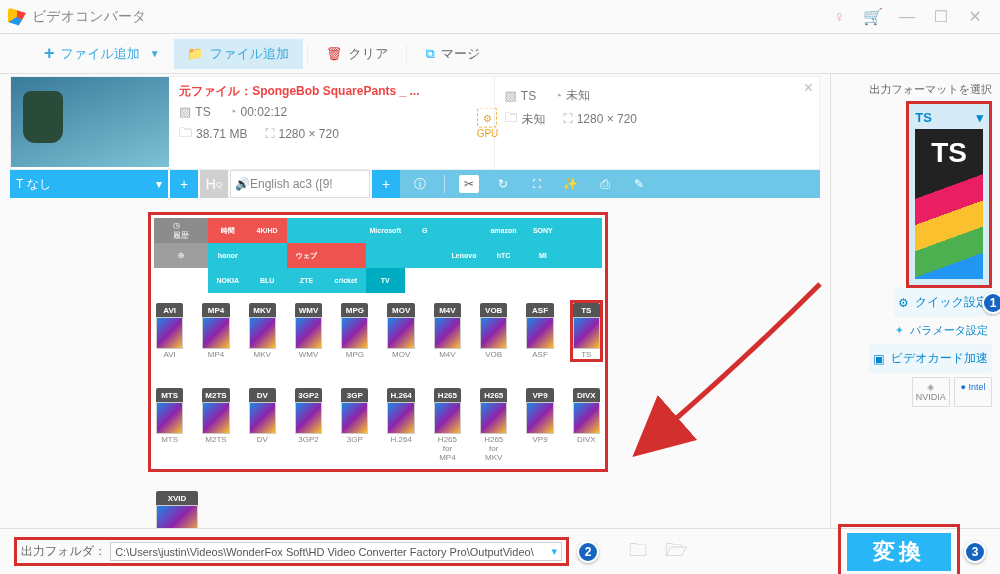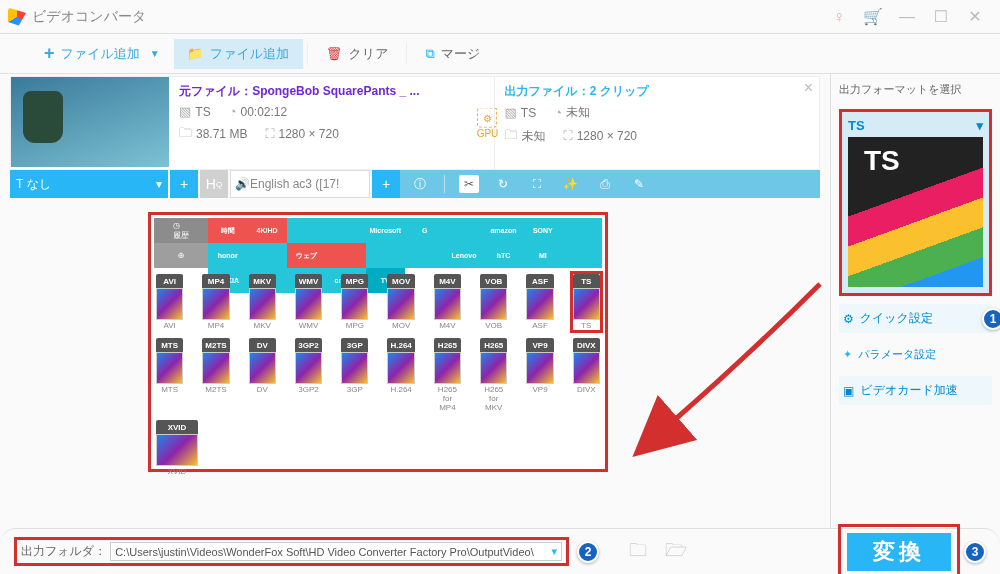--- a/index.html
+++ b/index.html
@@ -42,30 +42,30 @@
   .tool .plus{font-size:18px;font-weight:bold;}
   .tool.folder .ico{color:#3aa9e0;}
   .tool.clear{color:#666;} .tool.clear .ico{color:#d32f2f;}
   .tool.merge{color:#666;} .tool.merge .ico{color:#29b6f6;}
   .tool-sep{width:1px;height:22px;background:#eee;margin:0 4px;}
   .caret{font-size:10px;color:#3aa9e0;margin-left:4px;}
 
   
   .main { display:flex; height: calc(100% - 74px - 46px); }
   .left { flex:1; position:relative; padding:0; }
-  .right { width:170px; border-left:1px solid var(--border); padding:8px; display:flex; flex-direction:column; gap:8px;}
+  .right { width:170px; border-left:1px solid var(--border); padding:8px; display:flex; flex-direction:column; align-items:flex-end;}
 
   
   .filerow { display:flex; background:#fff; border:1px solid #eee; margin:2px 10px 0 10px; height:94px; }
   .thumb { width:158px; height:90px; background: linear-gradient(160deg,#3a7a9a,#7cc2d4); position:relative; }
   .thumb::after{content:"";position:absolute;left:12px;top:14px;width:40px;height:52px;background:#2a4a3a;border-radius:8px 8px 12px 12px;}
   .filemeta { flex:1; display:flex; position:relative; }
   .col { flex:1; padding:6px 10px; font-size:12px; color:#666; }
   .col .line{display:flex;gap:18px;margin:4px 0;align-items:center;}
-  .col .hdr{font-weight:bold;color:#6d28d9;margin-bottom:2px;white-space:nowrap;overflow:hidden;text-overflow:ellipsis;}
+  .col .hdr{font-weight:bold;color:#ef4444;margin-bottom:2px;white-space:nowrap;overflow:hidden;text-overflow:ellipsis;}
   .col.out .hdr{color:var(--accent);}
   .mi{display:inline-flex;align-items:center;gap:4px;color:#777;font-size:12px;}
   .mi .ic{color:#aaa;font-size:13px;}
   .midsep{width:1px;background:#eee;}
   .gpuchip{position:absolute;left:49%;top:50%;transform:translate(-50%,-50%);text-align:center;color:#f0a020;font-size:10px;}
   .gpuchip .box{width:20px;height:20px;border:1px dashed #f0a020;border-radius:3px;margin:0 auto 0;display:flex;align-items:center;justify-content:center;}
   .closex{position:absolute;right:6px;top:2px;color:#bbb;font-size:16px;cursor:pointer;}
 
   
   .strip { display:flex; align-items:center; margin:0 10px; height:28px; }
@@ -81,21 +81,21 @@
   
   .fmt-panel{position:absolute;left:148px;top:138px;width:460px;height:260px;background:#fff;border:3.5px solid var(--red-box);padding:3px 3px 6px 3px;}
   .fmt-tabs{display:flex;height:50px;}
   .fmt-left{width:54px;display:flex;flex-direction:column;}
   .fmt-lbtn{flex:1;background:#9e9e9e;color:#fff;display:flex;flex-direction:column;align-items:center;justify-content:center;font-size:8px;}
   .fmt-lbtn.top{background:#8c8c8c;}
   .fmt-brand{flex:1;display:flex;flex-wrap:wrap;}
   .brand{flex:0 0 calc(100%/10);height:25px;display:flex;align-items:center;justify-content:center;font-size:7px;color:#fff;font-weight:bold;}
   .b-warm{background:var(--warm);} .b-teal{background:#26c6da;} .b-tv{background:#00acc1;}
   .fmt-grid{padding:6px 0 0 0;}
-  .fmt-row{display:flex;gap:19px;margin-bottom:8px;padding:0 2px;}
+  .fmt-row{display:flex;gap:19px;margin-bottom:8px;padding:0 2px;margin-top:29px;}
   .fmt{width:42px;text-align:center;cursor:pointer;}
   .fmt .chip{height:14px;background:#555;color:#fff;font-size:8px;font-weight:bold;display:flex;align-items:center;justify-content:center;border-radius:2px 2px 0 0;}
   .fmt .art{height:32px;background:linear-gradient(135deg,#1e88e5,#8e24aa,#fbc02d);border:1px solid #ccc;}
   .fmt .lbl{font-size:8px;color:#888;margin-top:1px;}
   .fmt.selected{outline:3px solid var(--red-box);}
 
   
   .rhead{font-size:11px;color:#666;margin-bottom:4px;}
   .fmt-big{border:3.5px solid var(--red-box);padding:6px;background:#d5ecf6;}
   .fmt-big .bar{display:flex;justify-content:space-between;color:#0288d1;font-weight:bold;margin-bottom:4px;font-size:13px;}
@@ -104,21 +104,21 @@
   .rbtn{display:flex;align-items:center;gap:6px;padding:6px 4px;color:#0288d1;font-size:12px;cursor:pointer;background:#eef7fb;border-radius:2px;position:relative;}
   .rbtn.plain{background:transparent;}
   .quick{font-size:11px;}
   .qline{height:2px;background:#ddd;position:relative;margin:8px 4px;}
   .qdot{position:absolute;top:-4px;width:10px;height:10px;border-radius:50%;background:var(--accent);left:33%;}
   .qlabels{display:flex;justify-content:space-between;font-size:9px;color:#999;padding:0 2px;}
   .gpu-row{display:flex;gap:4px;margin-top:4px;}
   .gpu-chip{flex:1;border:1px solid #ddd;font-size:9px;padding:4px 2px;text-align:center;color:#888;}
 
   
-  .bottom{position:absolute;left:0;right:0;bottom:0;height:46px;border-top:1px solid var(--border);display:flex;align-items:center;padding:0 14px;gap:10px;background:#fafafa;border-radius:16px;}
+  .bottom{position:absolute;left:0;right:0;bottom:0;height:46px;border-top:1px solid var(--border);display:flex;align-items:center;padding:0 14px;gap:10px;background:#fafafa;}
   .outwrap{display:flex;align-items:center;border:3.5px solid var(--red-box);padding:2px 4px;flex:0 0 555px;}
   .outlbl{font-size:12px;color:#666;margin-right:4px;}
   .outpath{flex:1;border:1px solid #ccc;padding:2px 4px;font-size:11px;background:#fff;color:#555;display:flex;align-items:center;justify-content:space-between;}
   .convert{flex:0 0 170px;margin-left:auto;}
   .convert-wrap{border:3.5px solid var(--red-box);padding:6px;margin-left:48px;}
   .convert-btn{background:var(--accent);color:#fff;font-size:22px;font-weight:bold;text-align:center;padding:4px 0;cursor:pointer;letter-spacing:4px;}
   .midicons{display:flex;gap:18px;color:#bbb;font-size:18px;margin-left:20px;}
 
   
   .arrow{position:absolute;left:640px;top:200px;pointer-events:none;}
@@ -191,21 +191,20 @@
                 <span>1280 × 720</span>
               </span>
           </div>
         </div>
         <div class="gpuchip">
           <div class="box">⚙</div>
           <span>GPU</span>
         </div>
         <div class="midsep"></div>
         <div class="col out">
-          <div class="hdr"><span>出力ファイル：</span><span>2 クリップ</span></div>
           <div class="line">
             <span class="mi">
                 <span class="ic">▧</span>
                 <span>TS</span>
               </span>
             <span class="mi">
                 <span class="ic">◔</span>
                 <span>未知</span>
               </span>
           </div>
@@ -230,21 +229,21 @@
         <span>なし</span>
         <span style="margin-left:auto">▾</span>
       </div>
       <div class="gap"></div>
       <div class="icosq">+</div>
       <div class="gap"></div>
       <div class="icosq" style="background:#d0d0d0">H<sup style="font-size:8px">Q</sup></div>
       <div class="gap"></div>
       <div class="txtbox">
         <span>🔊</span>
-        <span>English ac3 ([17!</span>
+        <span>English ac3 ([9!</span>
       </div>
       <div class="gap"></div>
       <div class="icosq">+</div>
       <div class="bluebar">
         <span class="bi">ⓘ</span>
         <span class="sep"></span>
         <span class="bi active">✂</span>
         <span class="bi">↻</span>
         <span class="bi">⛶</span>
         <span class="bi">✨</span>
@@ -431,20 +430,24 @@
       <span class="badge" style="right:-12px;top:4px">1</span>
     </div>
     <div class="rbtn plain quick">
       <span style="color:#29b6f6">✦</span>
       <span>パラメータ設定</span>
     </div>
     <div class="rbtn">
       <span>▣</span>
       <span>ビデオカード加速</span>
     </div>
+    <div class="gpu-row">
+      <div class="gpu-chip"><span style="color:#9e9e9e">◈ </span><span>NVIDIA</span></div>
+      <div class="gpu-chip" style="color:#1976d2"><span>● </span><span>Intel</span></div>
+    </div>
   </div>
 </div>
 
 <div class="bottom">
   <div class="outwrap">
     <span class="outlbl">出力フォルダ：</span>
     <div class="outpath">
       <span>C:\Users\justin\Videos\WonderFox Soft\HD Video Converter Factory Pro\OutputVideo\</span>
       <span style="color:#29b6f6">▾</span>
     </div>

